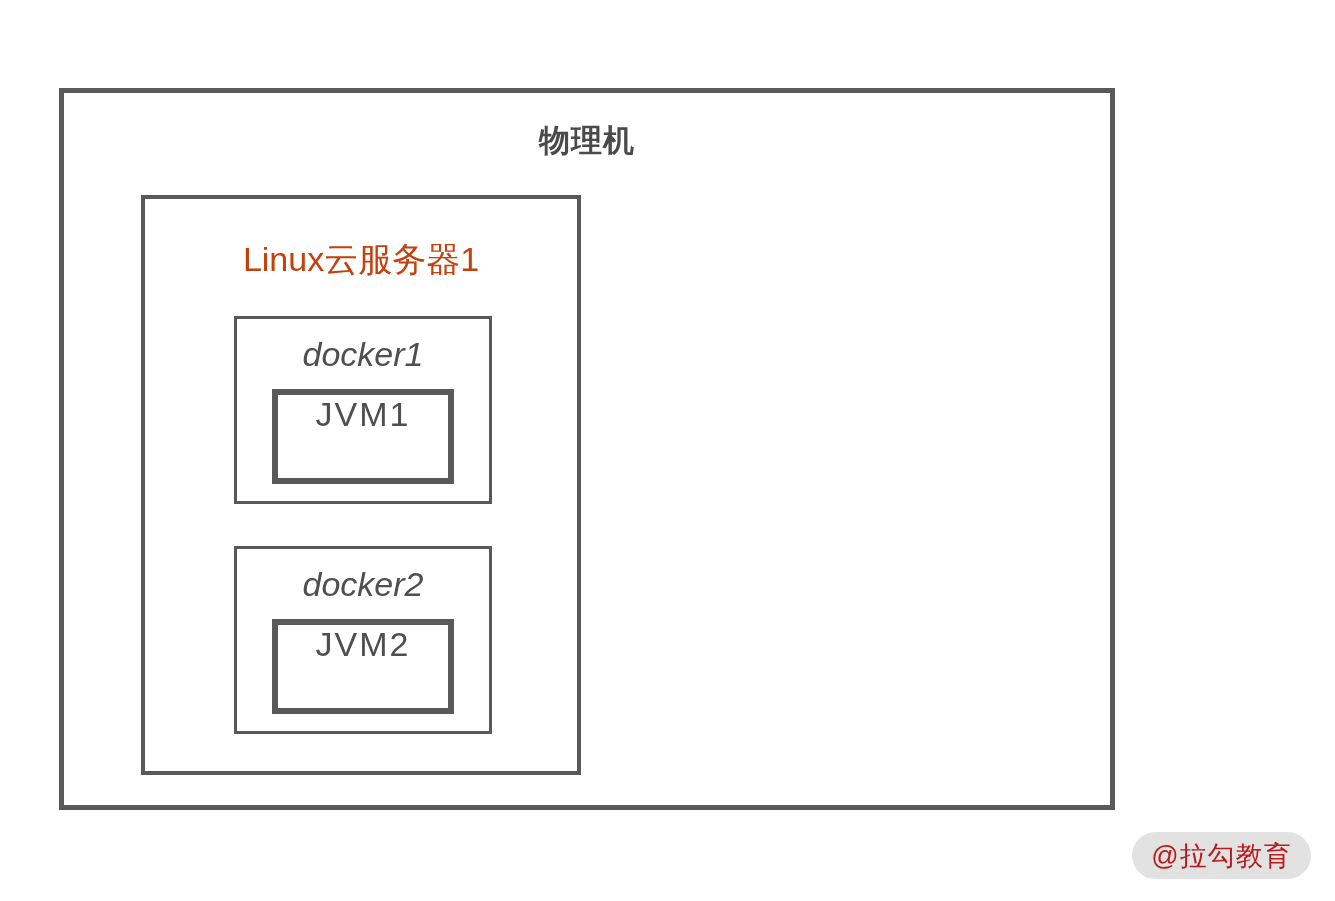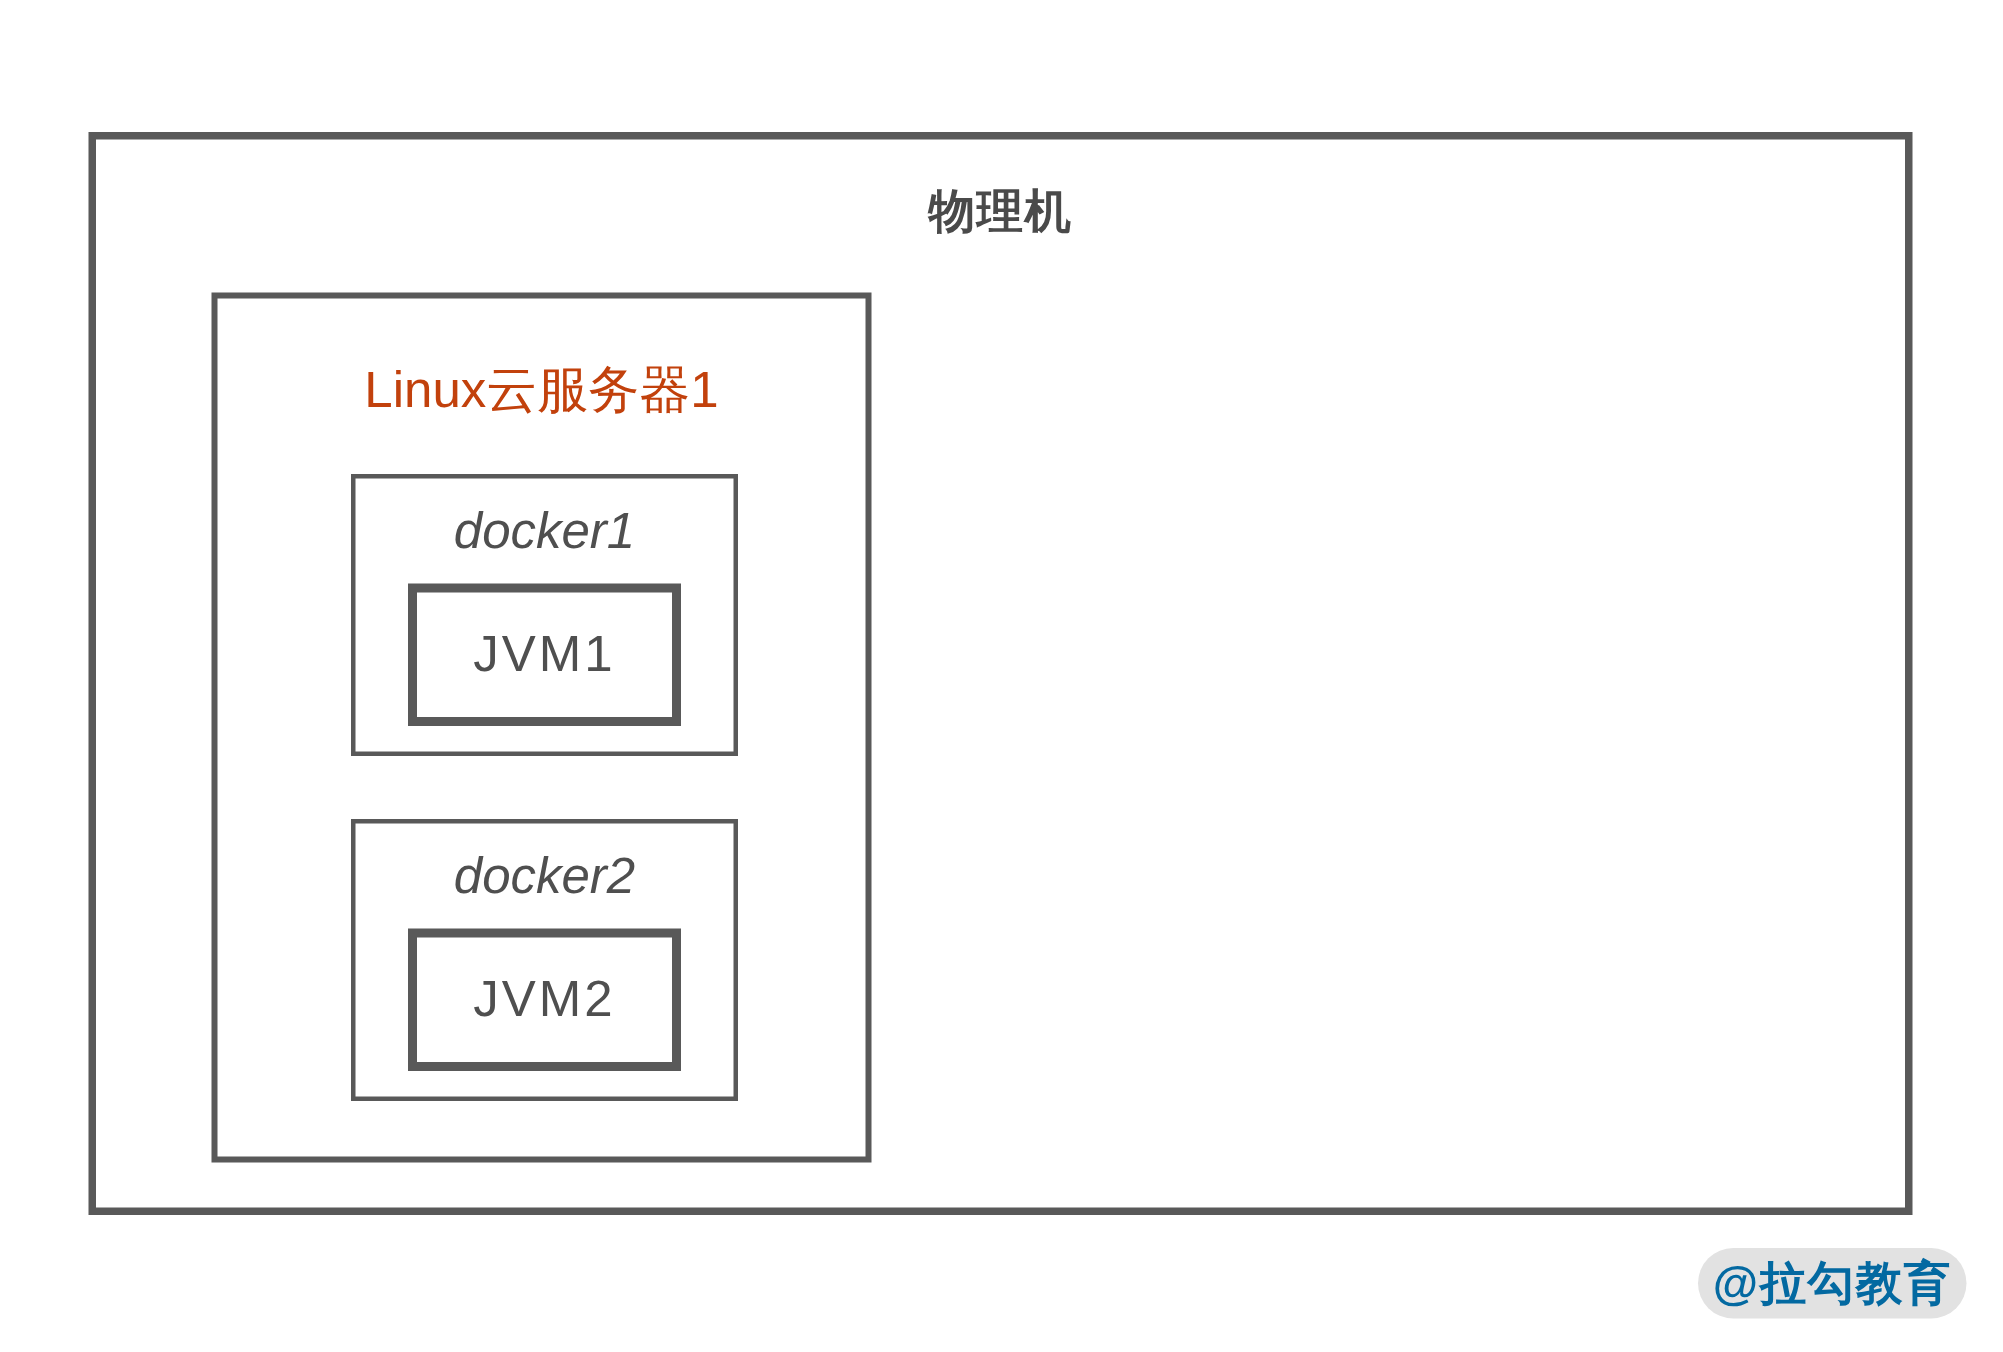--- a/index.html
+++ b/index.html
@@ -8,21 +8,21 @@
     background: #ffffff;
     font-family: "Liberation Sans", "DejaVu Sans", sans-serif;
     overflow: hidden;
     position: relative;
   }
   .page { position: absolute; left: 0; top: 0; width: 1335px; height: 901px; }
 
   .outer-box {
     position: absolute;
     left: 59px; top: 88px;
-    width: 1216px; height: 722px;
+    width: 1056px; height: 722px;
     border: 5px solid #595959;
     background: #ffffff;
   }
   .outer-title {
     position: absolute;
     left: 0; top: 27px; width: 100%;
     text-align: center;
     font-size: 31px;
     font-weight: bold;
     color: #4a4a4a;
@@ -66,43 +66,41 @@
     font-style: italic;
   }
 
   .jvm-box {
     position: absolute;
     left: 35px; top: 70px;
     width: 182px; height: 95px;
     border: 6px solid #595959;
     background: #ffffff;
     display: flex;
-    align-items: center;
     justify-content: center;
   }
   .jvm-label {
     font-size: 34px;
     font-weight: 500;
     color: #4f4f4f;
     letter-spacing: 2px;
   }
 
   .watermark {
     position: absolute;
     left: 1132px; top: 832px;
     width: 179px; height: 47px;
     background: #e2e2e2;
     border-radius: 24px;
     display: flex;
     align-items: center;
     justify-content: center;
-    font-size: 31px;
-    color: #0369a1;
+    font-size: 27px;
+    color: #b91c1c;
     letter-spacing: 1px;
-    font-weight: bold;
   }
 </style>
 </head>
 <body>
 
 <div class="page">
 
   <div class="outer-box">
     <div class="outer-title">物理机</div>
 

